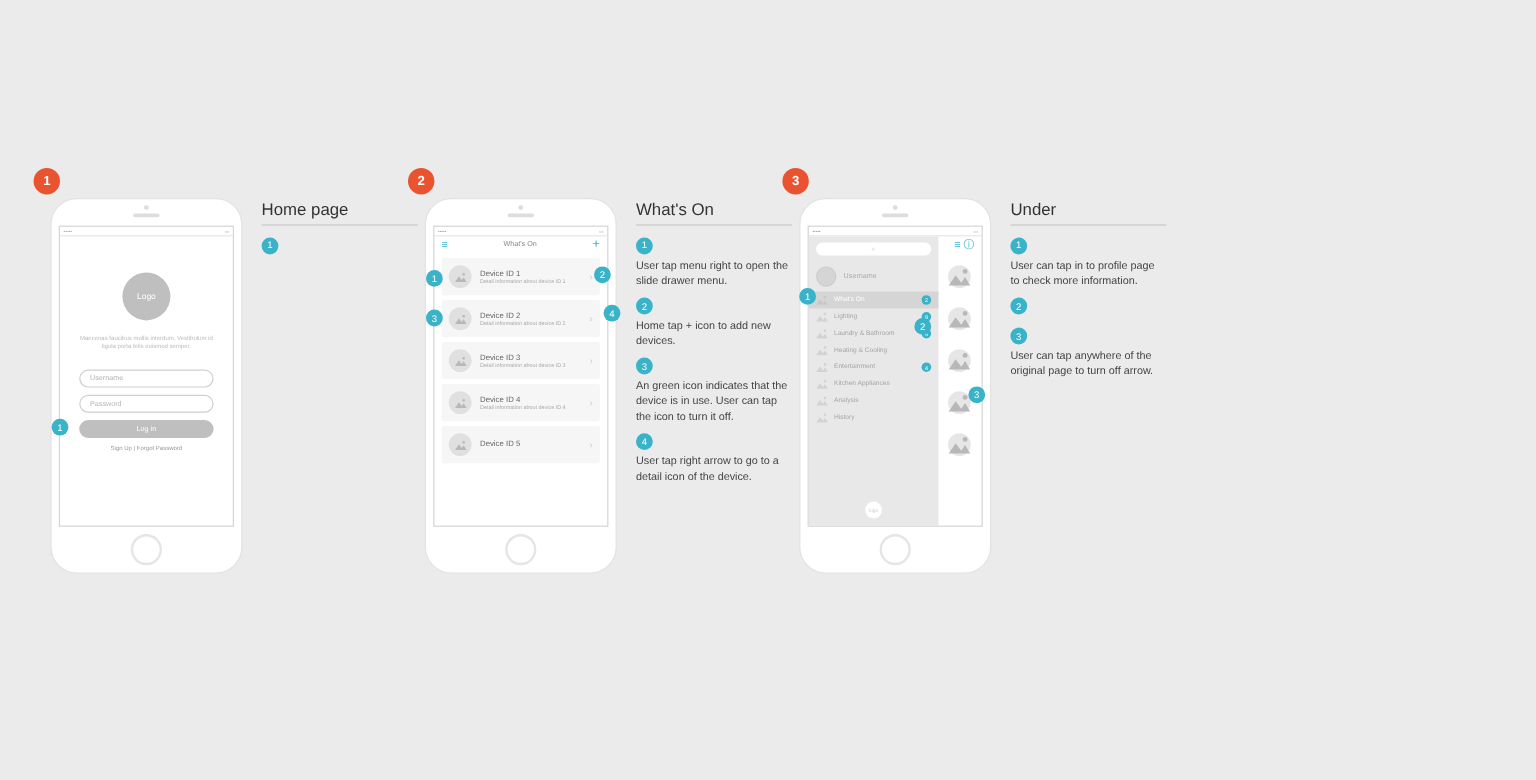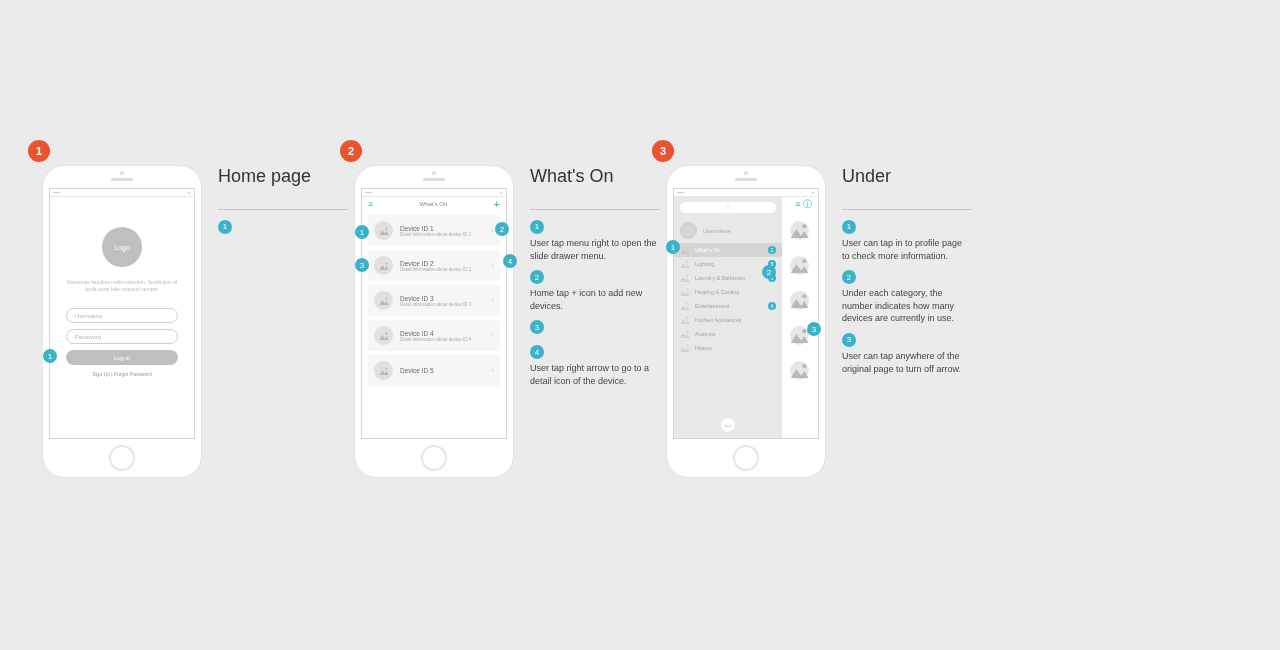--- a/index.html
+++ b/index.html
@@ -225,24 +225,24 @@
     display: flex; align-items: center; justify-content: center;
   }
 
   
   .notes {
     position: absolute;
     top: 26px; left: 190px;
     width: 130px;
   }
   .notes h3 {
-    font-size: 18px;
+    font-size: 14px;
     font-weight: 400;
     color: #333;
-    padding-bottom: 22px;
+    padding-bottom: 5px;
     border-bottom: 1px solid #c9c9c9;
     margin-bottom: 10px;
   }
   .note-block { margin-bottom: 8px; font-size: 9px; color: #444; line-height: 1.4; }
   .small-badge {
     width: 14px; height: 14px;
     background: #3ab3c9;
     color: #fff;
     font-size: 8px;
     border-radius: 50%;
@@ -380,21 +380,21 @@
     <div class="callout" style="top:59px;left:0px">1</div>
     <div class="callout" style="top:56px;left:140px">2</div>
     <div class="callout" style="top:92px;left:0px">3</div>
     <div class="callout" style="top:88px;left:148px">4</div>
   </div>
   <div class="notes">
     <h3>What's On</h3>
     <div id="wo-notes">
         <div class="note-block"><div class="small-badge">1</div><div>User tap menu right to open the slide drawer menu.</div></div>
         <div class="note-block"><div class="small-badge">2</div><div>Home tap + icon to add new devices.</div></div>
-        <div class="note-block"><div class="small-badge">3</div></div>
+        <div class="note-block"><div class="small-badge">3</div><div>An green icon indicates that the device is in use. User can tap the icon to turn it off.</div></div>
         <div class="note-block"><div class="small-badge">4</div><div>User tap right arrow to go to a detail icon of the device.</div></div>
       </div>
   </div>
 </div>
 
 <div class="section sec3">
   <div class="big-badge">3</div>
   <div class="phone">
     <div class="pcam"></div>
       <div class="speaker"></div>
@@ -523,17 +523,17 @@
       </div>
     </div>
     <div class="callout" style="top:74px;left:-1px">1</div>
     <div class="callout" style="top:99px;left:95px">2</div>
     <div class="callout" style="top:156px;left:140px">3</div>
   </div>
   <div class="notes">
     <h3>Under</h3>
     <div id="menu-notes">
         <div class="note-block"><div class="small-badge">1</div><div>User can tap in to profile page to check more information.</div></div>
-        <div class="note-block"><div class="small-badge">2</div><div>Under each category, the number indicates how many devices are currently in use.</div></div>
+        <div class="note-block"><div class="small-badge">2</div></div>
         <div class="note-block"><div class="small-badge">3</div><div>User can tap anywhere of the original page to turn off arrow.</div></div>
       </div>
   </div>
 </div>
 
 </body></html>

